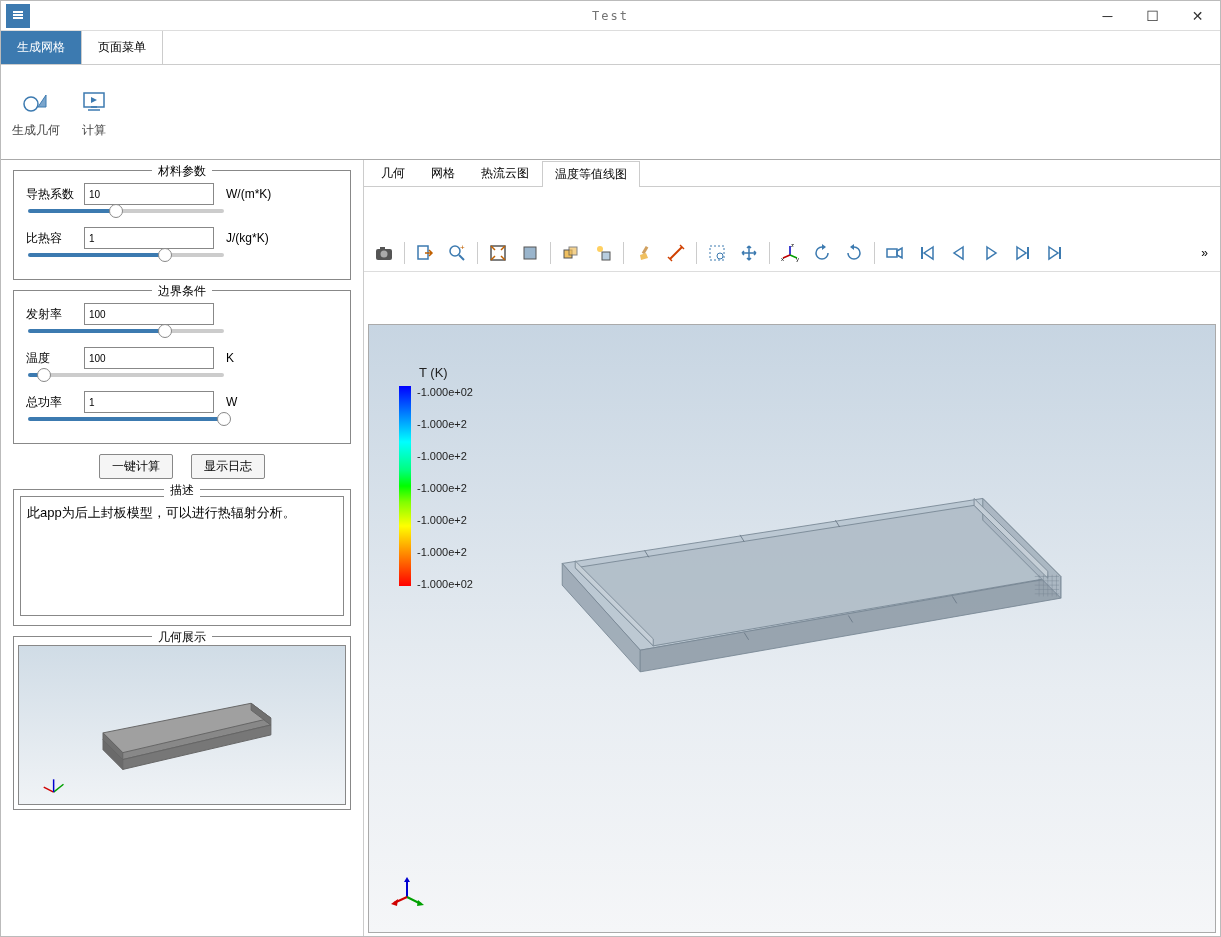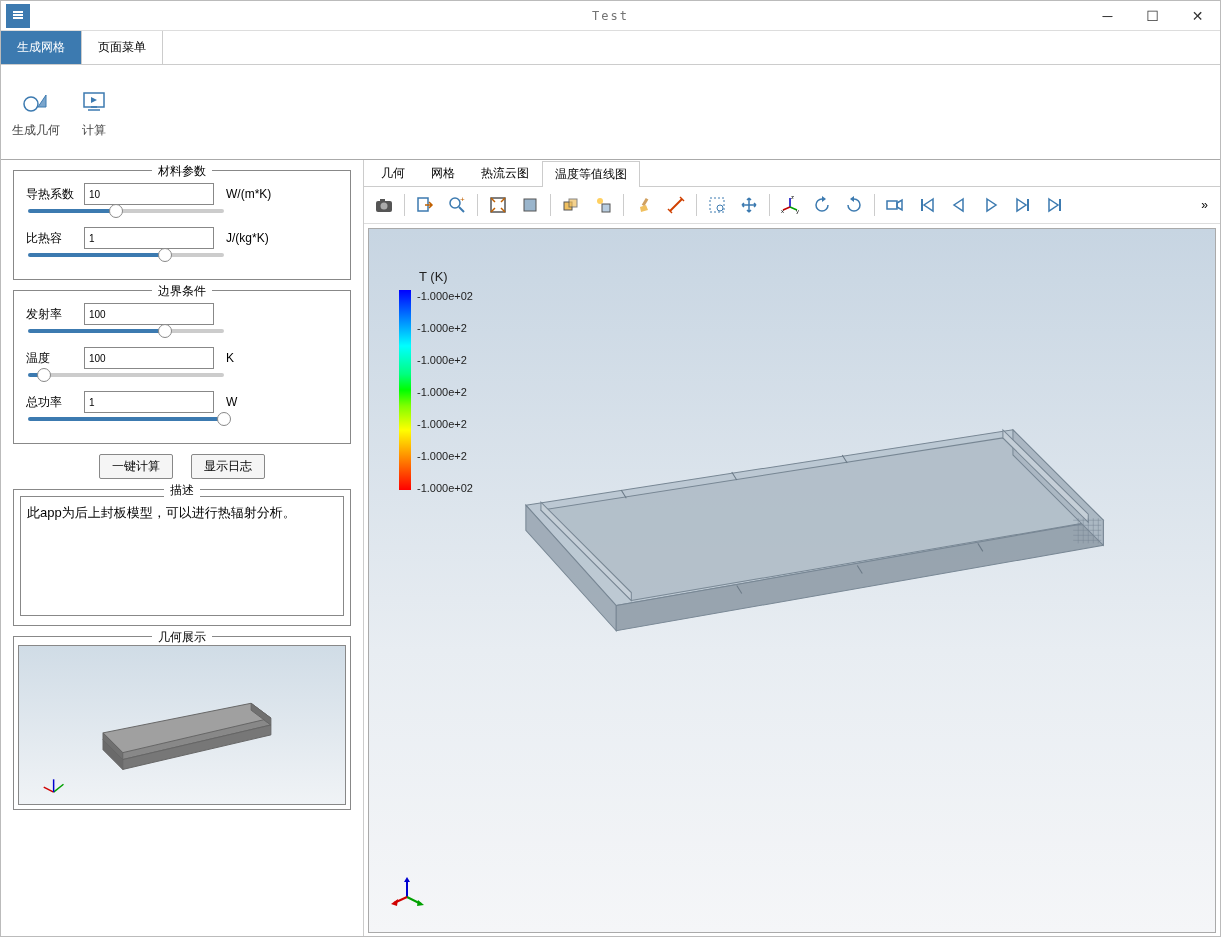--- a/index.html
+++ b/index.html
@@ -17,21 +17,21 @@
 .ribbon-tab { padding: 8px 16px; cursor: pointer; border-right: 1px solid #ccc; }
 .ribbon-tab.active { background: #3c7ab0; color: #fff; }
 .ribbon-content { height: 95px; border-bottom: 1px solid #aaa; display: flex; padding: 6px; }
 .ribbon-btn { width: 58px; display: flex; flex-direction: column; align-items: center; justify-content: center; cursor: pointer; padding: 2px; }
 .ribbon-btn .icon { width: 32px; height: 32px; margin-bottom: 4px; display: flex; align-items: center; justify-content: center; }
 .ribbon-btn .label { font-size: 12px; color: #444; }
 
 
 .main { display: flex; height: calc(937px - 30px - 35px - 95px); }
 .sidebar { width: 362px; padding: 10px 12px; overflow-y: auto; }
-.viewport-area { flex: 1; display: flex; flex-direction: column; border-left: 1px solid #ccc; }
+.viewport-area { flex: 1; display: flex; flex-direction: column; border-left: 1px solid #ccc; gap: 48px; }
 
 
 .section { border: 1px solid #888; margin-bottom: 10px; padding: 12px 12px 8px 12px; position: relative; }
 .section-title { position: absolute; top: -8px; left: 50%; transform: translateX(-50%); background: #fff; padding: 0 6px; font-size: 12px; white-space: nowrap; font-family: Liberation Serif, serif; }
 
 .param-row { display: flex; align-items: center; margin-bottom: 4px; }
 .param-label { width: 58px; font-size: 12px; }
 .param-input { width: 130px; height: 22px; border: 1px solid #888; padding: 0 4px; font-size: 10px; }
 .param-unit { margin-left: 12px; font-size: 12px; }
 

